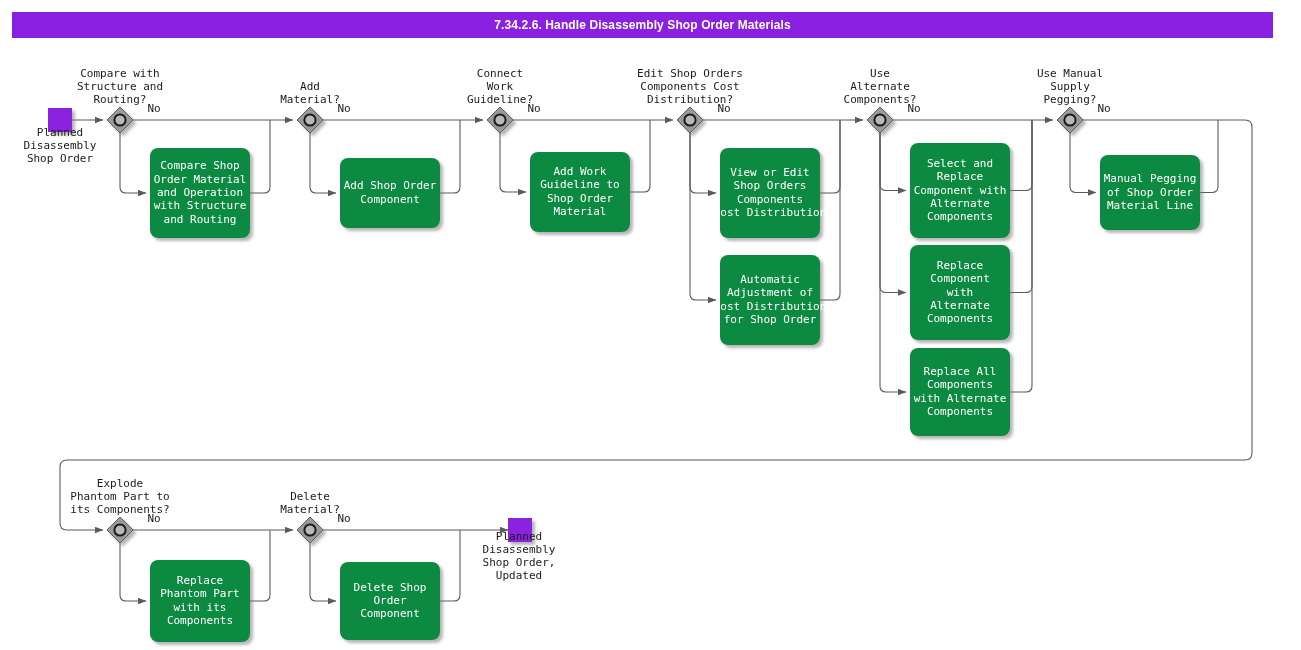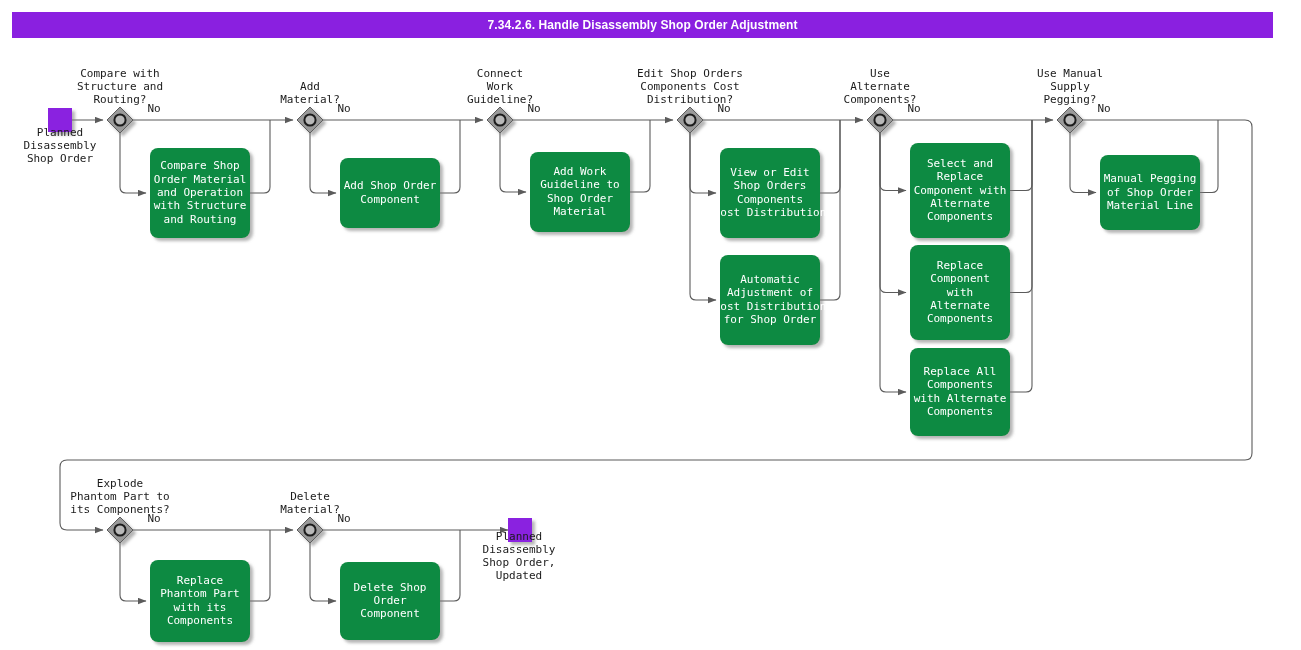--- a/index.html
+++ b/index.html
@@ -18,21 +18,21 @@
   .tasktxt{font-family:"DejaVu Sans Mono","Liberation Mono",monospace;
        font-size:11px;fill:#ffffff;}
   .flow{fill:none;stroke:#5b5b5b;stroke-width:1.1;}
 </style>
 </head>
 <body>
 
 <div id="root">
 
   <div class="titlebar">
-    <span>7.34.2.6. Handle Disassembly Shop Order Adjustment</span>
+    <span>7.34.2.6. Handle Disassembly Shop Order Materials</span>
   </div>
 
   <svg id="canvas" width="1301" height="650">
     <defs>
       <marker id="arw" markerWidth="9" markerHeight="9" refX="8" refY="3.2" orient="auto" markerUnits="userSpaceOnUse">
         <path d="M0,0 L8.5,3.2 L0,6.4 z" fill="#5b5b5b"></path>
       </marker>
       <filter id="shdw" x="-30%" y="-30%" width="180%" height="180%">
         <feDropShadow dx="3" dy="3" stdDeviation="1.4" flood-color="#7a7a7a" flood-opacity="0.55"></feDropShadow>
       </filter>

